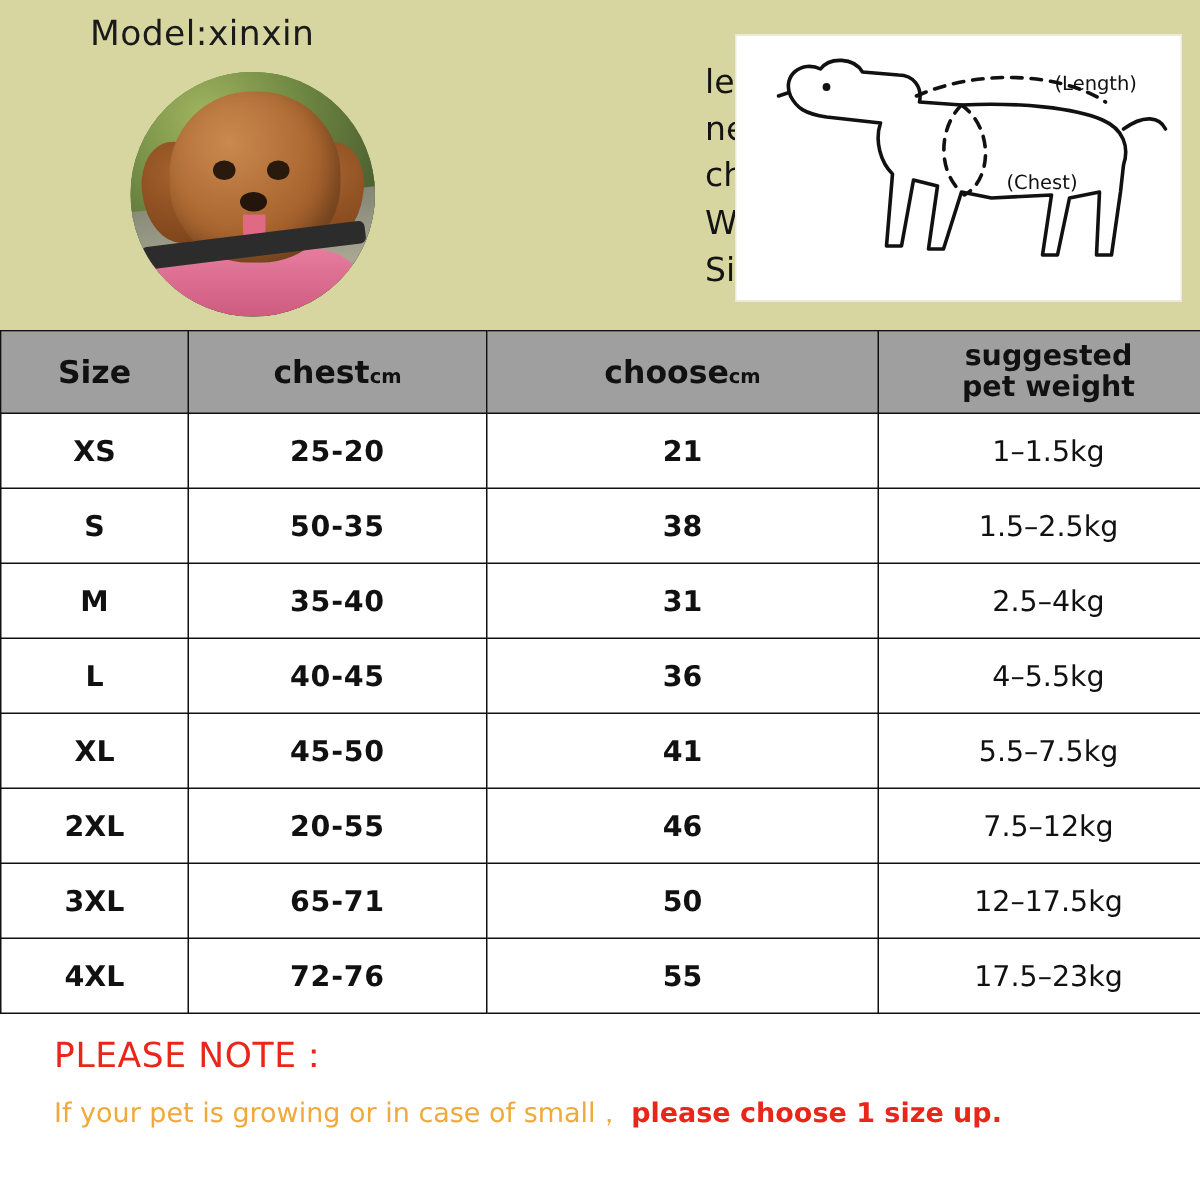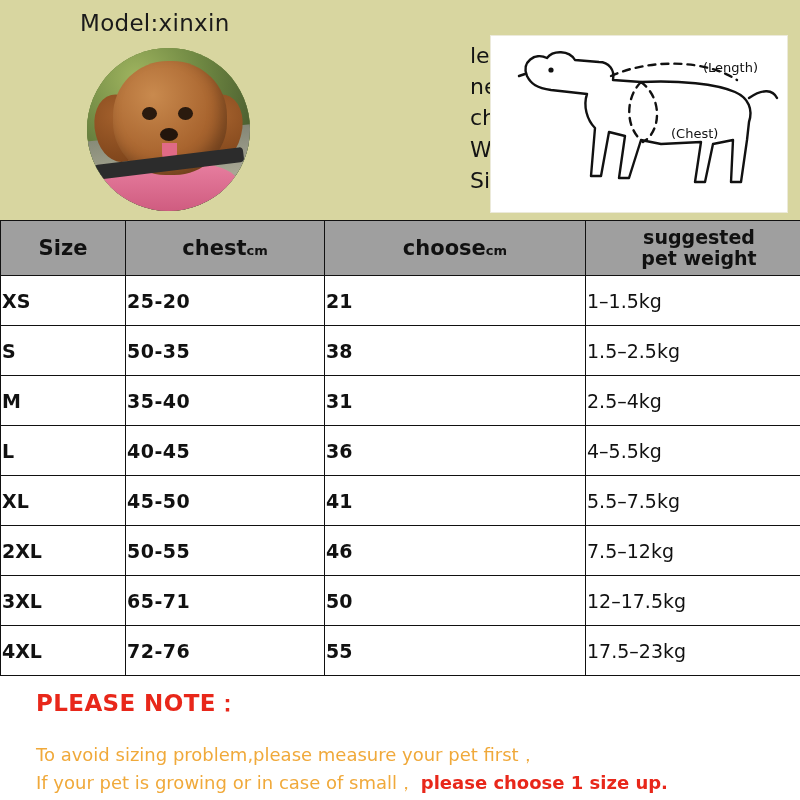--- a/index.html
+++ b/index.html
@@ -24,21 +24,21 @@
   .banner {
     position: relative;
     height: 220px;
     background: #d8d6a0;
     display: flex;
     align-items: flex-start;
   }
   .model-block {
     position: relative;
     width: 470px;
-    padding: 10px 0 0 52px;
+    padding: 10px 0 0 32px;
     box-sizing: border-box;
   }
   .model-title {
     font-family: "DejaVu Sans", sans-serif;
     font-size: 23px;
     color: #1a1a1a;
     margin-left: 28px;
     letter-spacing: .3px;
   }
   .dog-photo {
@@ -143,21 +143,21 @@
     font-family: "DejaVu Sans", sans-serif;
     font-size: 22px;
     color: #141414;
     line-height: 1.42;
   }
   .specs div { white-space: nowrap; }
 
   .diagram {
     position: absolute;
     right: 12px;
-    top: 35px;
+    top: 23px;
     width: 296px;
     height: 176px;
     background: #ffffff;
     border: 1px solid #eceada;
   }
 
   
   .table-wrap {
     position: relative;
     width: 692px;
@@ -183,21 +183,21 @@
     vertical-align: baseline;
   }
   table.size-table th .stack {
     display: block;
     line-height: 1.12;
     font-size: 19px;
   }
   table.size-table td {
     border: 1px solid #111;
     height: 47px;
-    text-align: left;
+    text-align: center;
     font-family: "DejaVu Sans", sans-serif;
     font-size: 19px;
     color: #111;
     background: #fff;
   }
   td.c-size { width: 122px; font-weight: bold; font-size: 18px; }
   td.c-chest { width: 196px; font-weight: bold; letter-spacing: .5px; }
   td.c-length { width: 258px; font-weight: bold; font-size: 21px; }
   td.c-weight { width: 224px; font-size: 20px; }
 
@@ -206,24 +206,24 @@
   th.c-length { width: 258px; }
   th.c-weight { width: 224px; }
 
   
   .note {
     padding: 12px 0 0 36px;
   }
   .note-title {
     color: #e8271a;
     font-family: "DejaVu Sans", sans-serif;
-    font-weight: bold;
+    font-weight: normal;
     font-size: 23px;
     letter-spacing: .4px;
-    margin-bottom: 22px;
+    margin-bottom: 10px;
   }
   .note-line {
     color: #f0a93a;
     font-family: "DejaVu Sans", sans-serif;
     font-size: 18px;
     line-height: 1.55;
     white-space: nowrap;
   }
   .note-line .emph {
     color: #e8271a;
@@ -338,21 +338,21 @@
           <td class="c-weight">4–5.5kg</td>
         </tr>
         <tr>
           <td class="c-size">XL</td>
           <td class="c-chest">45-50</td>
           <td class="c-length">41</td>
           <td class="c-weight">5.5–7.5kg</td>
         </tr>
         <tr>
           <td class="c-size">2XL</td>
-          <td class="c-chest">50-55</td>
+          <td class="c-chest">20-55</td>
           <td class="c-length">46</td>
           <td class="c-weight">7.5–12kg</td>
         </tr>
         <tr>
           <td class="c-size">3XL</td>
           <td class="c-chest">65-71</td>
           <td class="c-length">50</td>
           <td class="c-weight">12–17.5kg</td>
         </tr>
         <tr>
@@ -360,20 +360,19 @@
           <td class="c-chest">72-76</td>
           <td class="c-length">55</td>
           <td class="c-weight">17.5–23kg</td>
         </tr>
       </tbody>
     </table>
   </div>
 
   <div class="note">
     <div class="note-title">PLEASE NOTE：</div>
-    <div class="note-line">To avoid sizing problem,please measure your pet first，</div>
     <div class="note-line">
       <span>If your pet is growing or in case of small，</span>
       <span class="emph">please choose 1 size up.</span>
     </div>
   </div>
 
 </div>
 
 </body></html>

